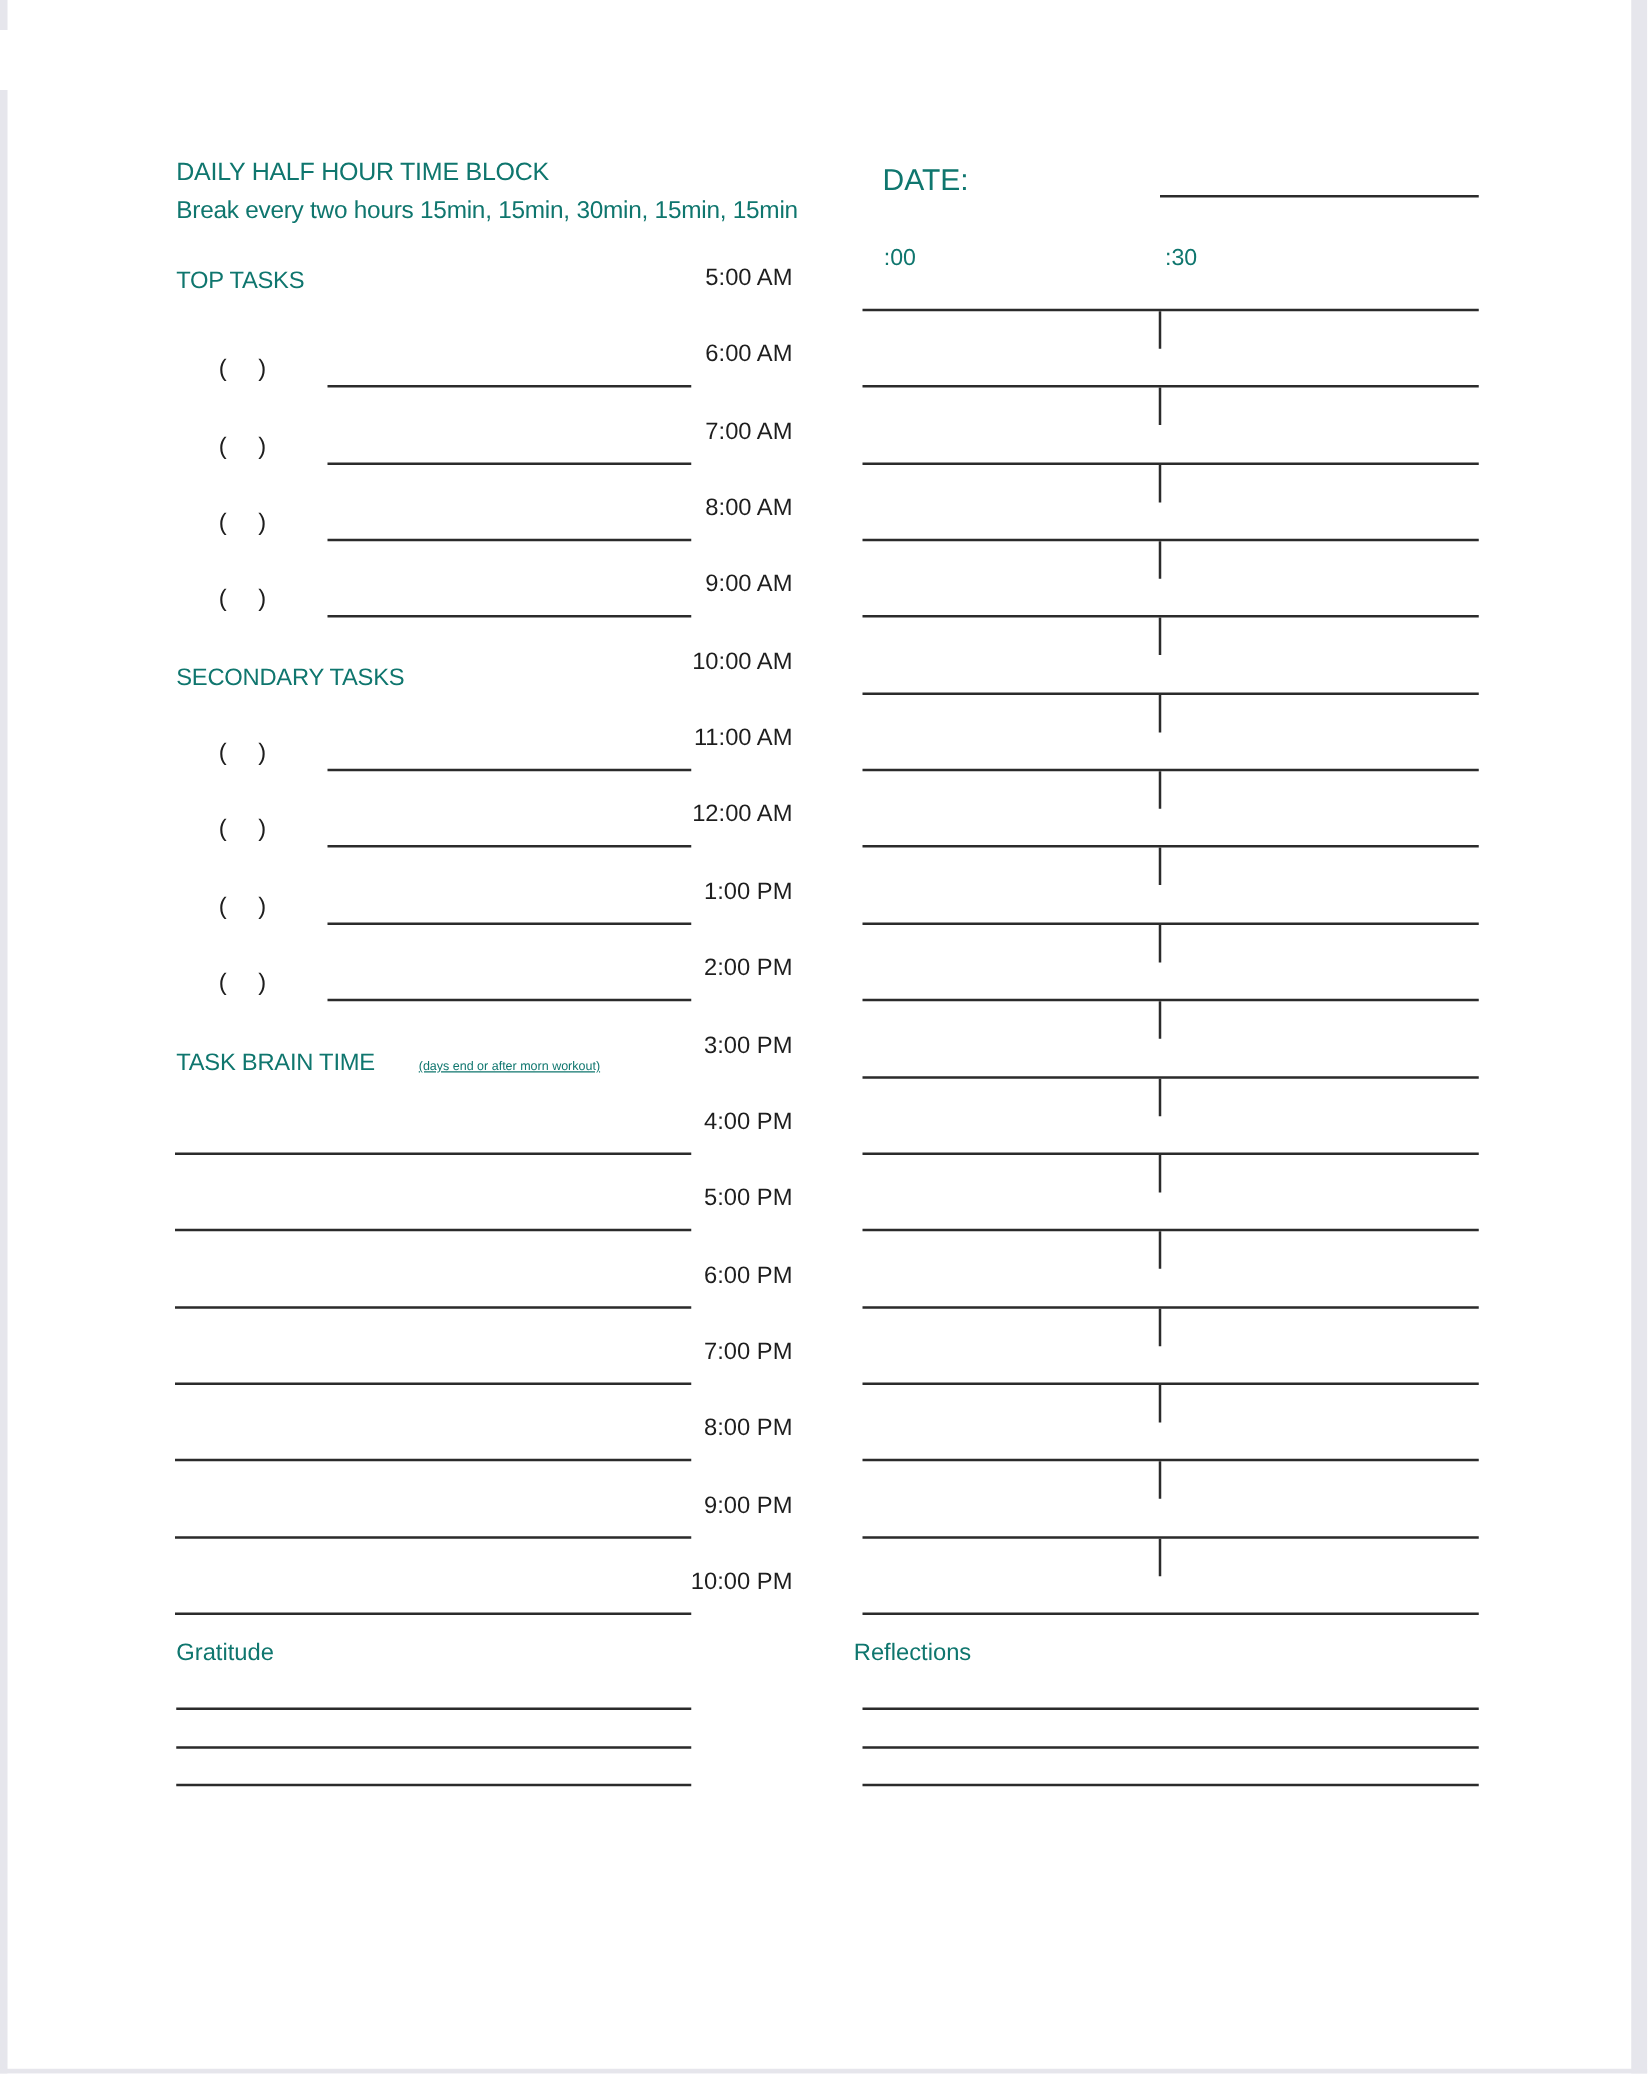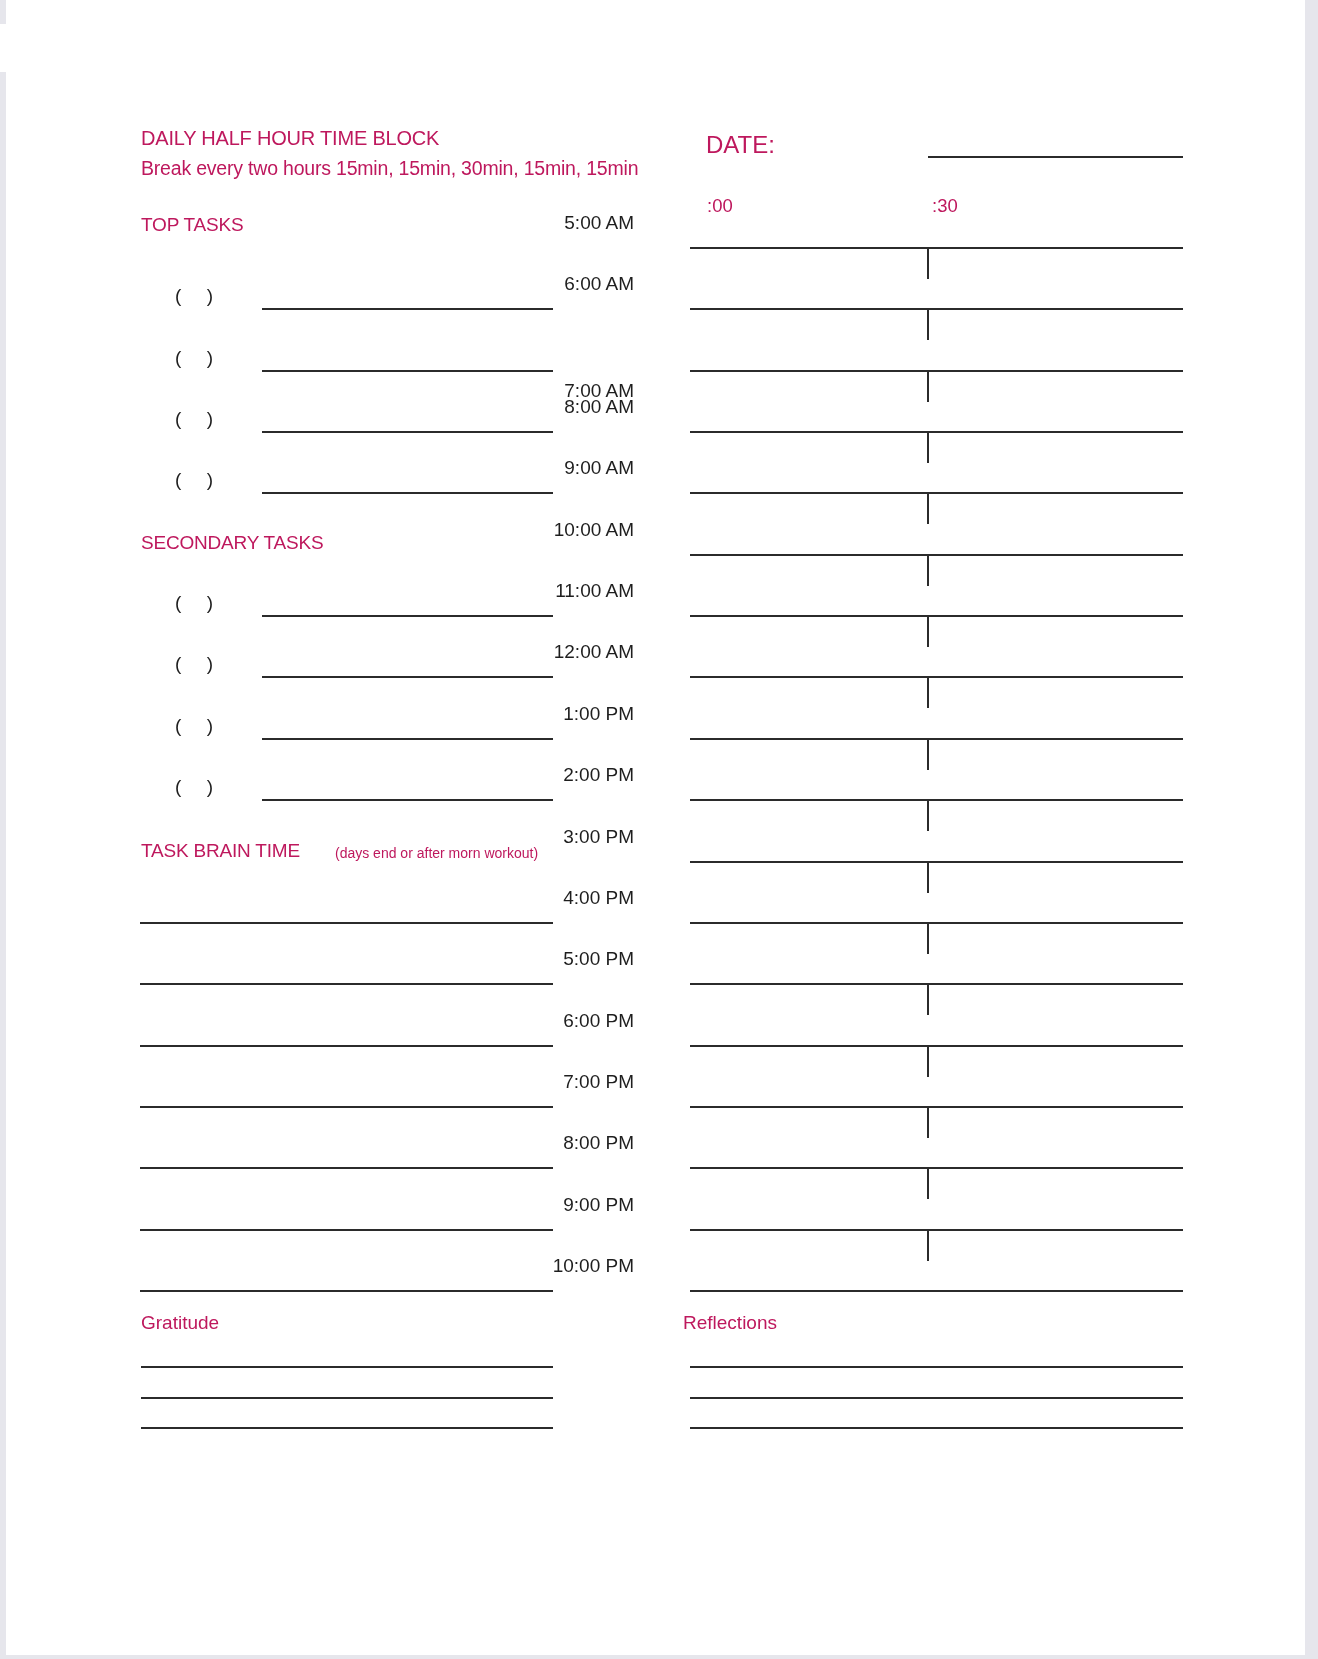--- a/index.html
+++ b/index.html
@@ -11,30 +11,30 @@
     color:#1e1e1e;
     overflow:hidden;
   }
   
   .edge{position:absolute;background:#e6e6ec;}
   .edge-left{left:0;top:0;width:6px;height:1659px;}
   .edge-right{left:1305px;top:0;width:13px;height:1659px;}
   .edge-bottom{left:0;top:1655px;width:1318px;height:4px;}
   .edge-notch{position:absolute;left:0;top:24px;width:8px;height:48px;background:#ffffff;}
 
-  .txt{position:absolute;white-space:nowrap;color:#be185d;text-align:right;}
+  .txt{position:absolute;white-space:nowrap;color:#0f766e;text-align:right;}
   .title{left:141px;top:126px;font-size:20px;line-height:24px;letter-spacing:-0.2px;}
   .subtitle{left:141px;top:156px;font-size:19.5px;line-height:24px;letter-spacing:-0.2px;}
   .date-label{left:706px;top:133px;font-size:24px;line-height:23px;}
   .col-00{left:707px;top:194px;font-size:18.5px;line-height:23px;}
   .col-30{left:932px;top:194px;font-size:18.5px;line-height:23px;}
   .top-tasks-heading{left:141px;top:213px;font-size:19px;line-height:23px;letter-spacing:-0.2px;}
   .secondary-tasks-heading{left:141px;top:531px;font-size:19px;line-height:23px;letter-spacing:-0.2px;}
   .brain-dump-heading{left:141px;top:839px;font-size:19px;line-height:23px;letter-spacing:-0.2px;}
-  .brain-dump-note{left:335px;top:845px;font-size:14px;line-height:17px;}
+  .brain-dump-note{left:335px;top:845px;font-size:10px;line-height:17px;text-decoration:underline;}
   .gratitude-heading{left:141px;top:1311px;font-size:19px;line-height:23px;}
   .reflections-heading{left:683px;top:1311px;font-size:19px;line-height:23px;}
 
   .rule{position:absolute;height:2px;background:#2b2b2b;}
   .date-line{left:928px;top:156px;width:255px;}
 
   .time-label{position:absolute;left:380px;width:254px;text-align:right;font-size:19px;line-height:24px;white-space:nowrap;}
   .tick{position:absolute;width:2px;height:30px;background:#2b2b2b;left:927px;}
 
   .paren-box{position:absolute;left:175px;width:38px;height:28px;display:flex;justify-content:space-between;font-size:19px;line-height:28px;}
@@ -60,21 +60,21 @@
   <div class="txt gratitude-heading">Gratitude</div>
   <div class="txt reflections-heading">Reflections</div>
 
   <div id="schedule">
       <div class="time-label" style="top: 211px;">5:00 AM</div>
       <div class="rule" style="left: 690px; top: 247px; width: 493px; background: rgb(43, 43, 43);"></div>
       <div class="tick" style="top: 249px; background: rgb(43, 43, 43);"></div>
       <div class="time-label" style="top: 272px;">6:00 AM</div>
       <div class="rule" style="left: 690px; top: 308px; width: 493px; background: rgb(43, 43, 43);"></div>
       <div class="tick" style="top: 310px; background: rgb(43, 43, 43);"></div>
-      <div class="time-label" style="top: 334px; margin-top: 45px;">7:00 AM</div>
+      <div class="time-label" style="top: 334px;">7:00 AM</div>
       <div class="rule" style="left: 690px; top: 370px; width: 493px; background: rgb(43, 43, 43);"></div>
       <div class="tick" style="top: 372px; background: rgb(43, 43, 43);"></div>
       <div class="time-label" style="top: 395px;">8:00 AM</div>
       <div class="rule" style="left: 690px; top: 431px; width: 493px; background: rgb(43, 43, 43);"></div>
       <div class="tick" style="top: 433px; background: rgb(43, 43, 43);"></div>
       <div class="time-label" style="top: 456px;">9:00 AM</div>
       <div class="rule" style="left: 690px; top: 492px; width: 493px; background: rgb(43, 43, 43);"></div>
       <div class="tick" style="top: 494px; background: rgb(43, 43, 43);"></div>
       <div class="time-label" style="top: 518px;">10:00 AM</div>
       <div class="rule" style="left: 690px; top: 554px; width: 493px; background: rgb(43, 43, 43);"></div>

